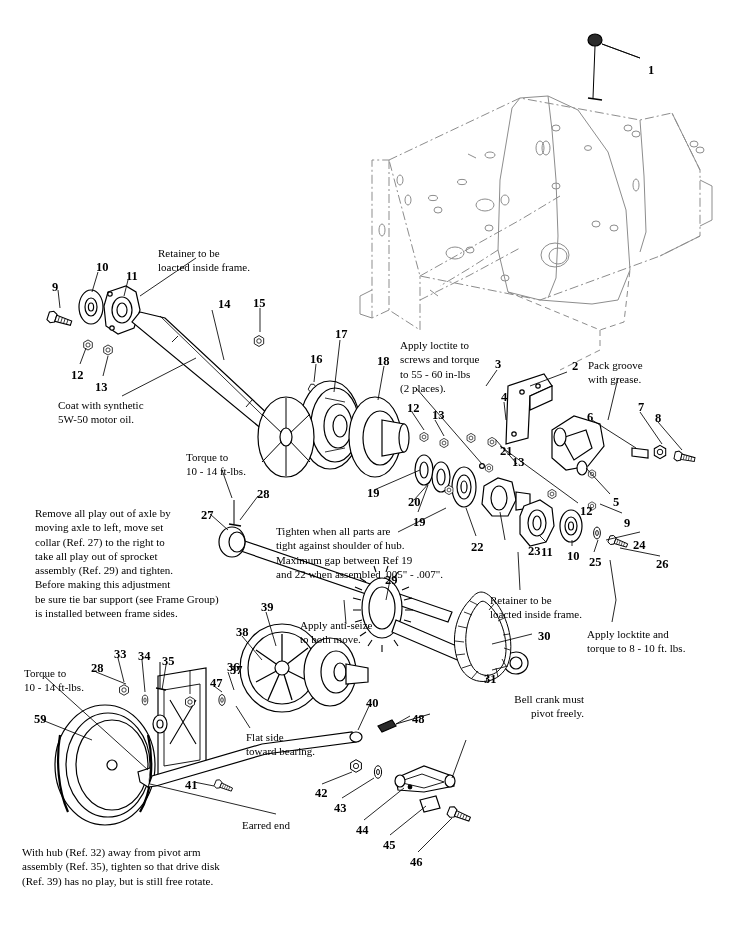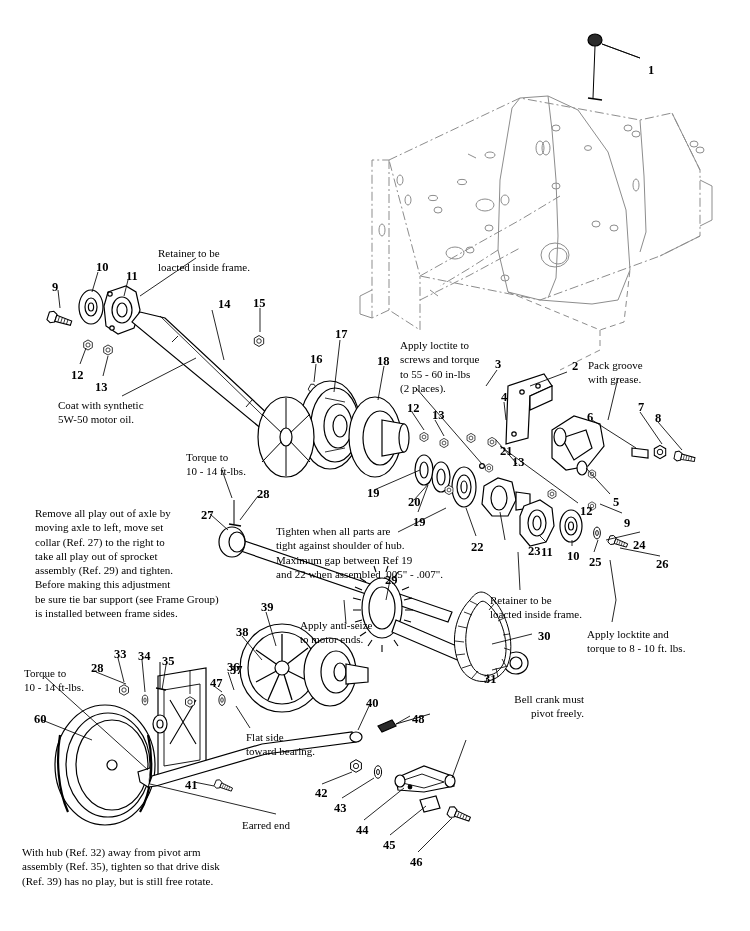--- a/index.html
+++ b/index.html
@@ -539,21 +539,21 @@
       <div class="ref" style="left: 484px; top: 673px;">31</div>
       <div class="ref" style="left: 236px; top: 626px;">38</div>
       <div class="ref" style="left: 261px; top: 601px;">39</div>
       <div class="ref" style="left: 91px; top: 662px;">28</div>
       <div class="ref" style="left: 114px; top: 648px;">33</div>
       <div class="ref" style="left: 138px; top: 650px;">34</div>
       <div class="ref" style="left: 162px; top: 655px;">35</div>
       <div class="ref" style="left: 187px; top: 661px; margin-left: 40px;">36</div>
       <div class="ref" style="left: 210px; top: 664px; margin-left: 20px;">37</div>
       <div class="ref" style="left: 210px; top: 677px;">47</div>
-      <div class="ref" style="left: 34px; top: 713px;">60</div>
+      <div class="ref" style="left: 34px; top: 713px;">59</div>
       <div class="ref" style="left: 185px; top: 779px;">41</div>
       <div class="ref" style="left: 366px; top: 697px;">40</div>
       <div class="ref" style="left: 412px; top: 713px;">48</div>
       <div class="ref" style="left: 315px; top: 787px;">42</div>
       <div class="ref" style="left: 334px; top: 802px;">43</div>
       <div class="ref" style="left: 356px; top: 824px;">44</div>
       <div class="ref" style="left: 383px; top: 839px;">45</div>
       <div class="ref" style="left: 410px; top: 856px;">46</div>
     </div>
   <div id="notes-layer">
@@ -579,21 +579,21 @@
 is installed between frame sides.</div>
       <div class="note" style="left: 276px; top: 524px; width: 200px; text-align: left;">Tighten when all parts are
 tight against shoulder of hub.
 Maximum gap between Ref 19
 and 22 when assembled .005" - .007".</div>
       <div class="note" style="left: 490px; top: 593px; width: 140px; text-align: left;">Retainer to be
 loacted inside frame.</div>
       <div class="note" style="left: 587px; top: 627px; width: 140px; text-align: left;">Apply locktite and
 torque to 8 - 10 ft. lbs.</div>
       <div class="note" style="left: 300px; top: 618px; width: 110px; text-align: left;">Apply anti-seize
-to motor ends.</div>
+to both move.</div>
       <div class="note" style="left: 24px; top: 666px; width: 90px; text-align: left;">Torque to
 10 - 14 ft-lbs.</div>
       <div class="note" style="left: 246px; top: 730px; width: 110px; text-align: left;">Flat side
 toward bearing.</div>
       <div class="note" style="left: 440px; top: 692px; width: 110px; text-align: right; margin-left: 34px;">Bell crank must
 pivot freely.</div>
       <div class="note" style="left: 242px; top: 818px; width: 90px; text-align: left;">Earred end</div>
       <div class="note" style="left: 22px; top: 845px; width: 250px; text-align: left;">With hub (Ref. 32) away from pivot arm
 assembly (Ref. 35), tighten so that drive disk
 (Ref. 39) has no play, but is still free rotate.</div>

